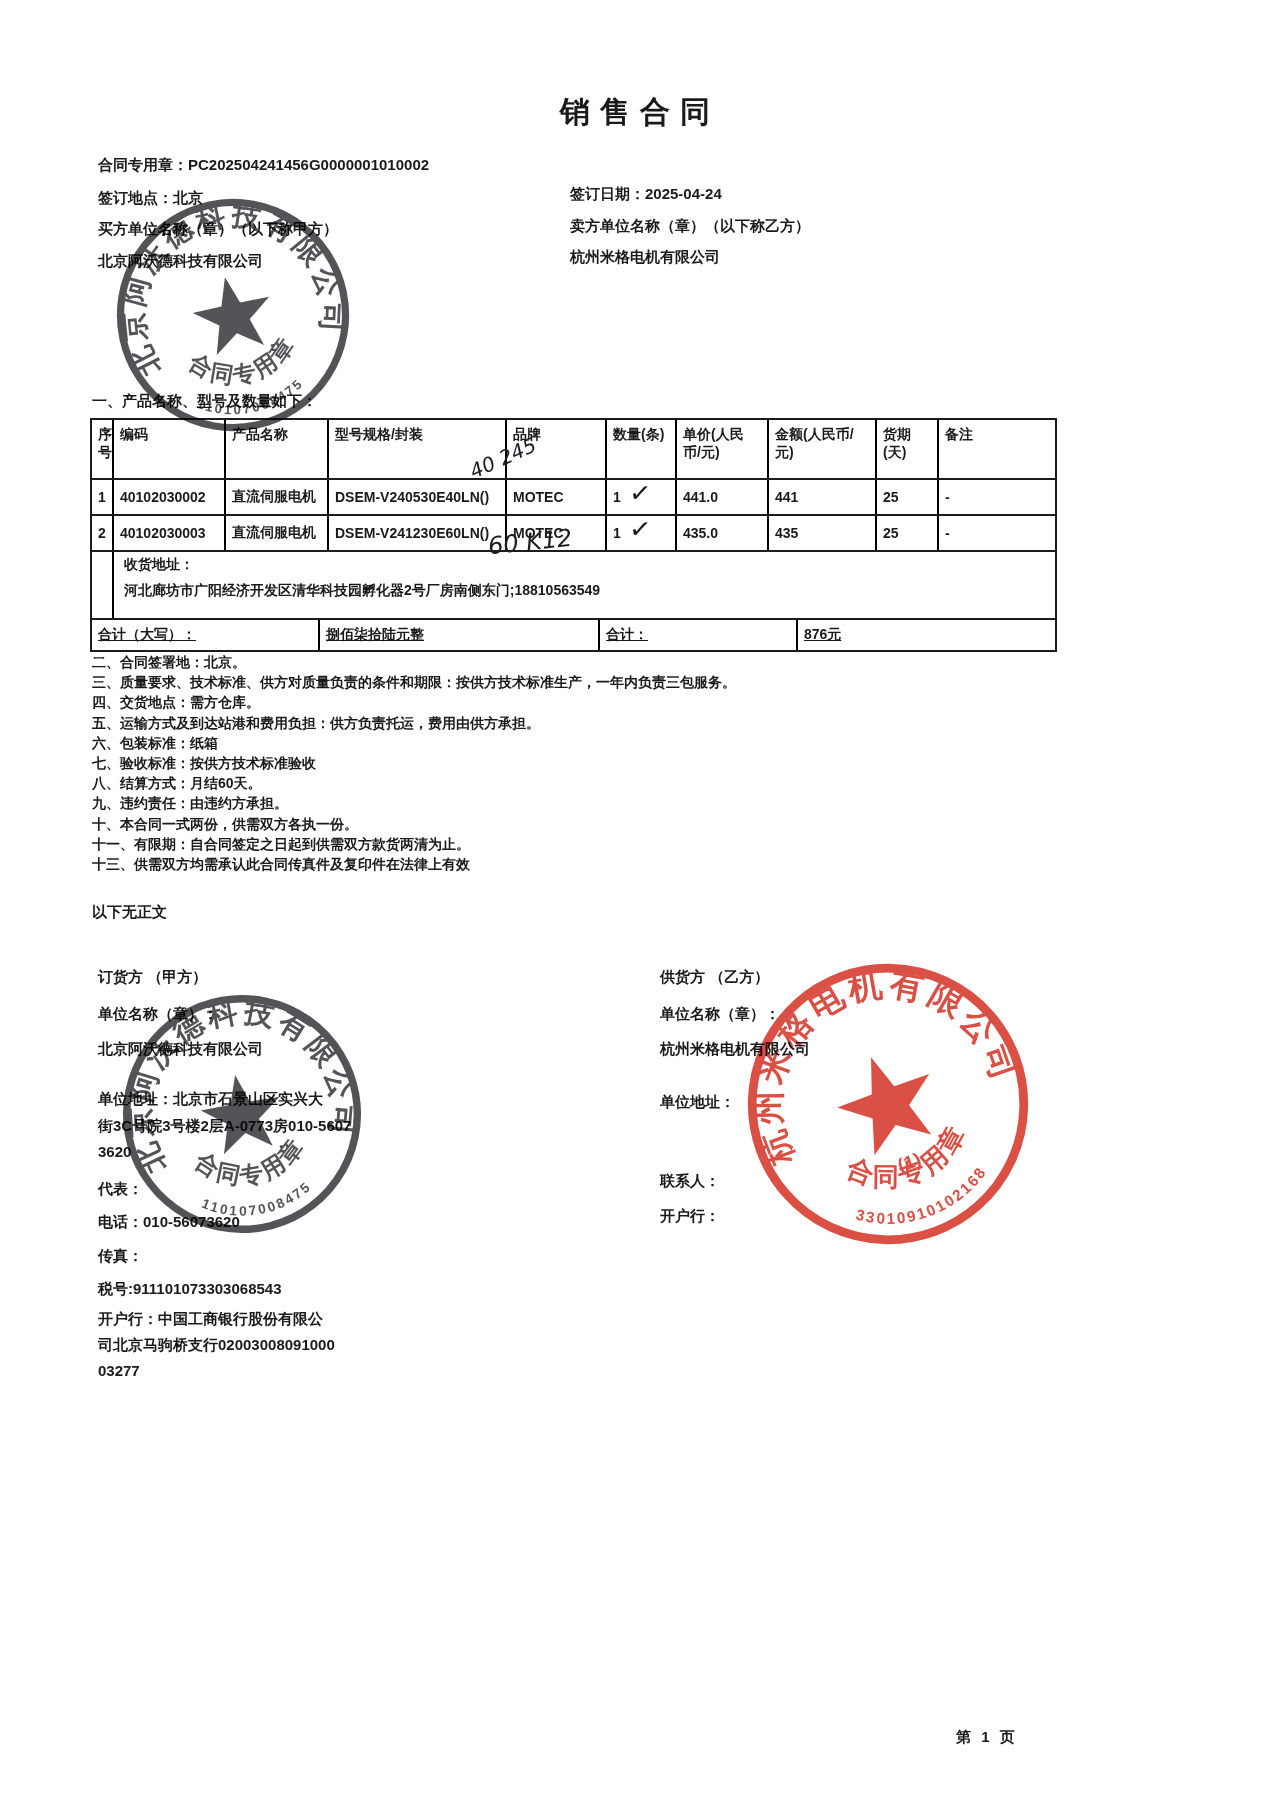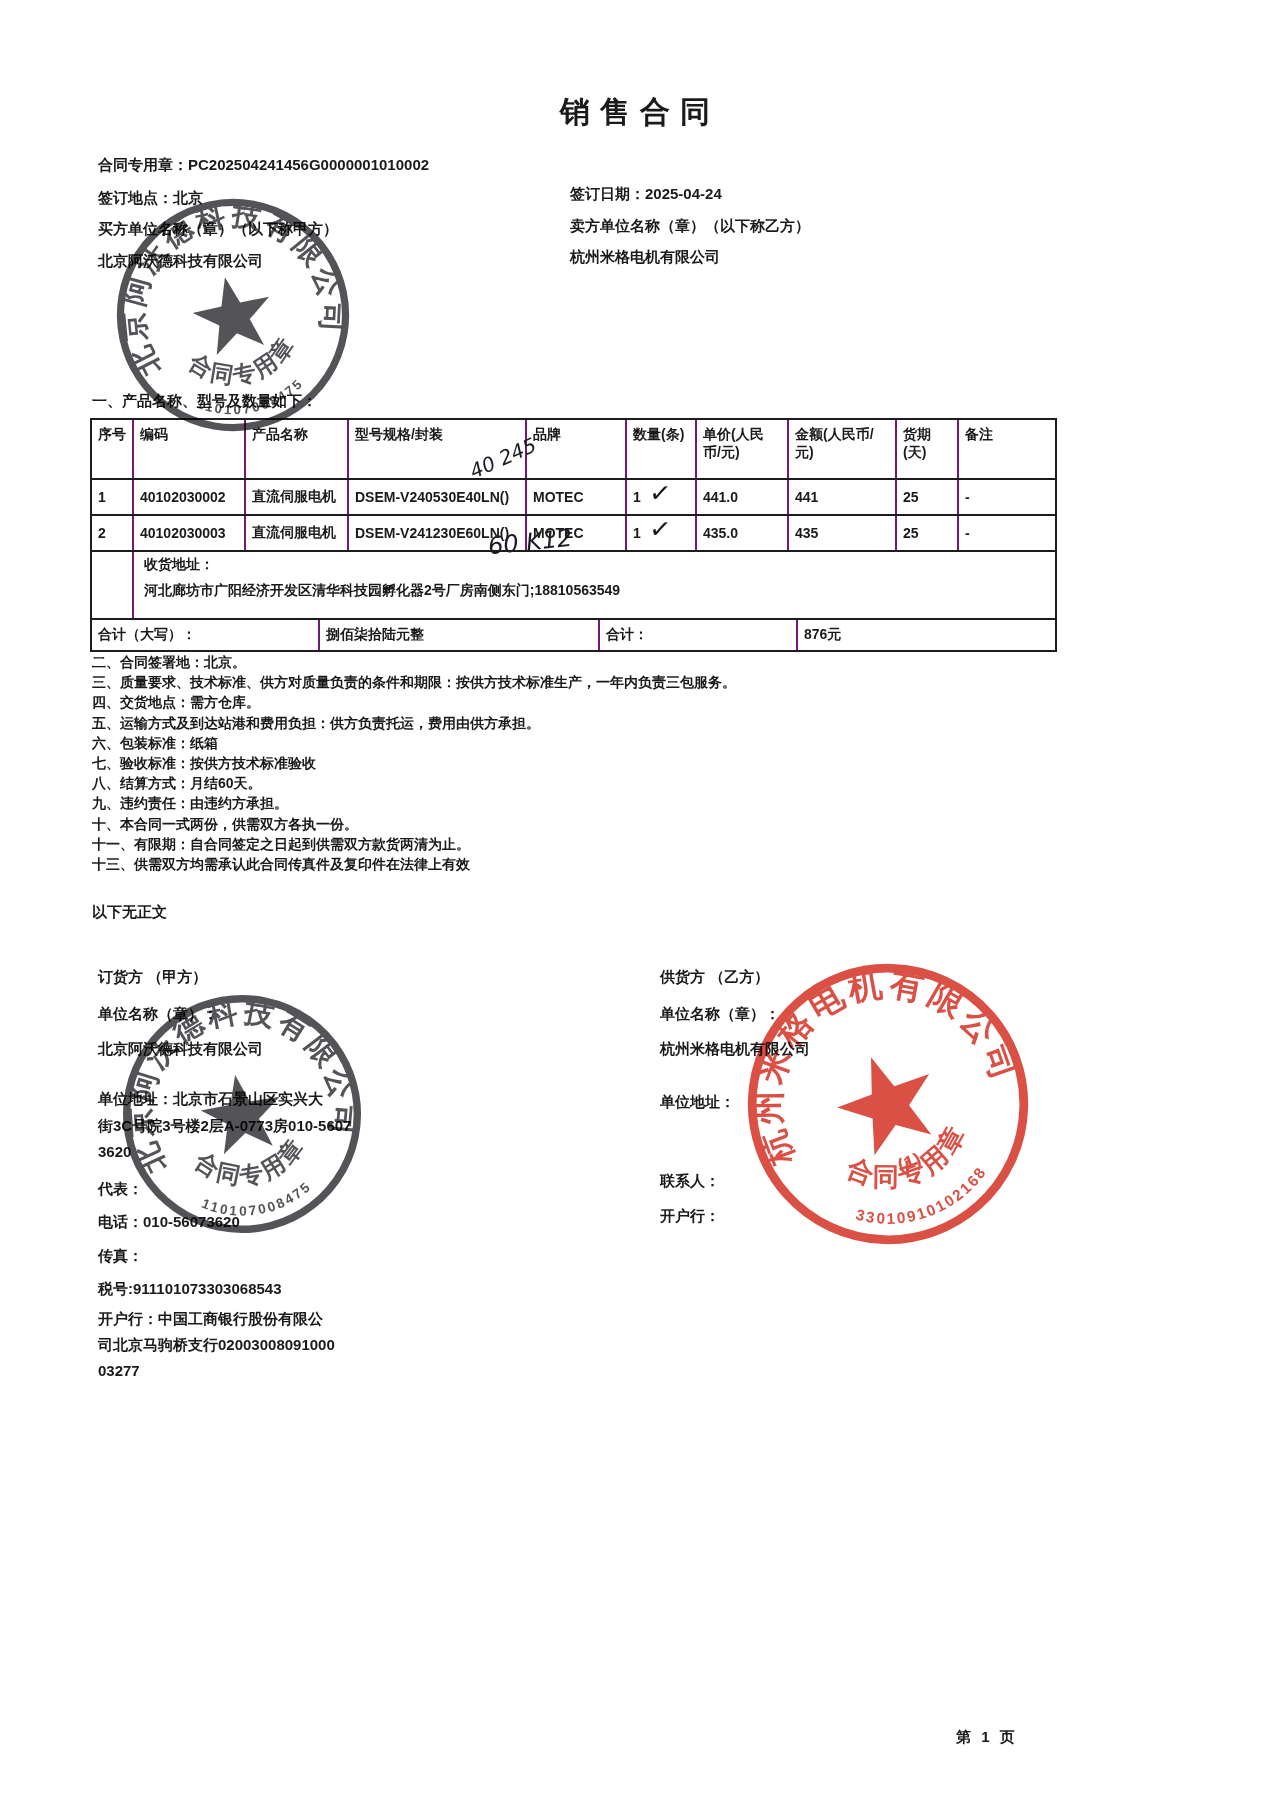--- a/index.html
+++ b/index.html
@@ -8,30 +8,30 @@
     font-family:"Liberation Sans","DejaVu Sans",sans-serif;
     color:#1a1a1a;font-weight:700;overflow:hidden;margin:0 auto;
   }
   .abs{position:absolute;}
   .title{width:100%;text-align:center;top:92px;left:0;font-size:30px;letter-spacing:10px;}
   .h15{font-size:15px;}
   
   .tbl{position:absolute;left:90px;top:418px;width:967px;border:2px solid #1c1c1c;box-sizing:border-box;font-size:14px;}
   .tr{display:flex;border-top:2px solid #1c1c1c;align-items:stretch;}
   .tr:first-child{border-top:none;}
-  .td{border-left:2px solid #701a75;box-sizing:border-box;padding:4px 6px;overflow:hidden;}
+  .td{border-left:2px solid #000000;box-sizing:border-box;padding:4px 6px;overflow:hidden;}
   .td:first-child{border-left:none;}
   .hdr .td{padding-top:6px;}
   .hdr{height:58px;}
   .rowd{height:34px;}
   .rowd .td{display:flex;align-items:center;}
   .rowa{height:66px;}
-  .rowt{height:30px;}
+  .rowt{height:30px;text-decoration:underline;}
   .rowt .td{display:flex;align-items:center;}
-  .c0{width:40px;}  .c1{width:112px;} .c2{width:103px;} .c3{width:178px;} .c4{width:100px;}
+  .c0{width:20px;}  .c1{width:112px;} .c2{width:103px;} .c3{width:178px;} .c4{width:100px;}
   .c5{width:70px;}  .c6{width:92px;}  .c7{width:108px;} .c8{width:62px;}  .c9{flex:1;}
   .t0{width:226px;} .t1{width:280px;} .t2{width:198px;} .t3{flex:1;}
   .addr-rest{flex:1;padding:4px 10px;}
   .addr-rest .line2{margin-top:8px;}
   
   .stamp{position:absolute;mix-blend-mode:multiply;pointer-events:none;}
   .stamp text{font-family:"Liberation Sans","DejaVu Sans",sans-serif;font-weight:700;fill:currentColor;}
   .stamp.black{color:#2e2e33;opacity:.82;}
   .stamp.red{color:#d5372b;opacity:.88;}
   

